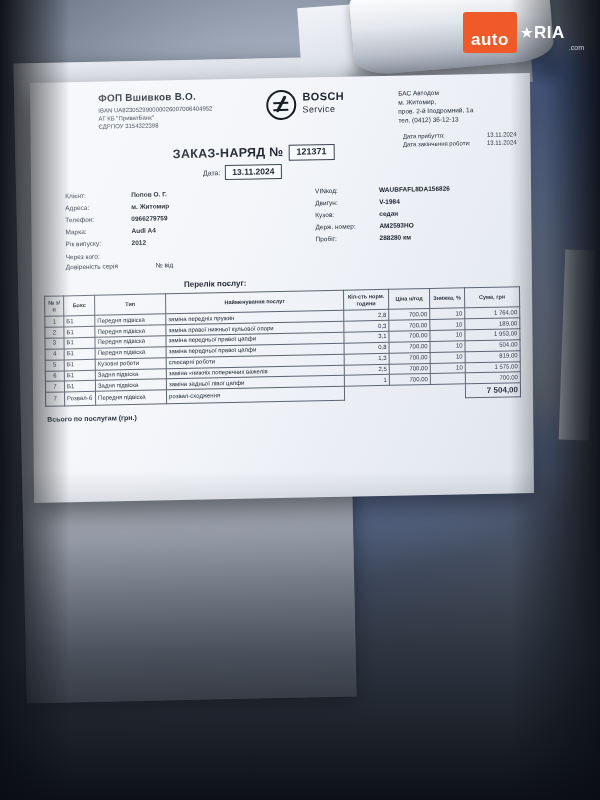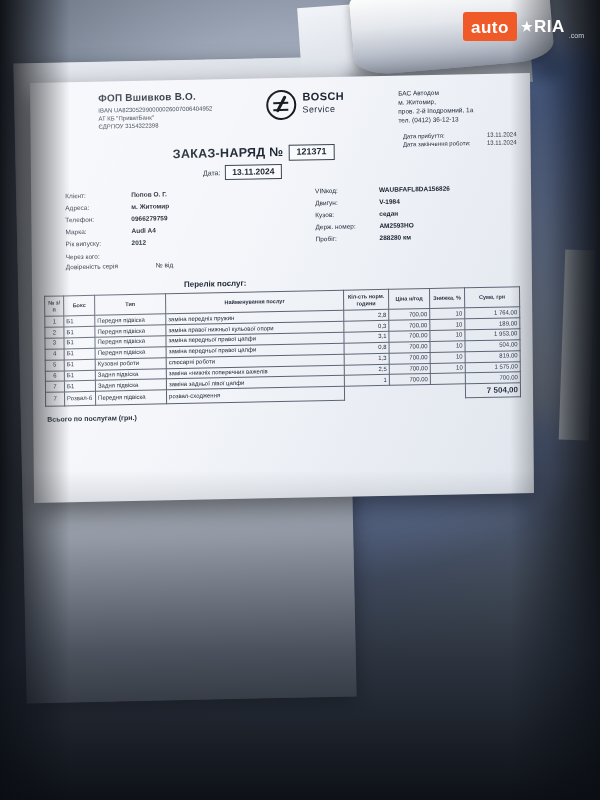--- a/index.html
+++ b/index.html
@@ -294,21 +294,21 @@
     align-items: center;
     gap: 4px;
     background: rgba(0,0,0,.0);
     padding: 4px 8px;
   }
   .wm .auto {
     background: #f05a28;
     color: #fff;
     font-weight: bold;
     font-size: 17px;
-    padding: 6px 8px 3px 8px;
+    padding: 18px 8px 3px 8px;
     border-radius: 3px;
     letter-spacing: .5px;
   }
   .wm .ria {
     color: #fff;
     font-weight: bold;
     font-size: 17px;
     letter-spacing: .5px;
     display: flex;
     align-items: center;

